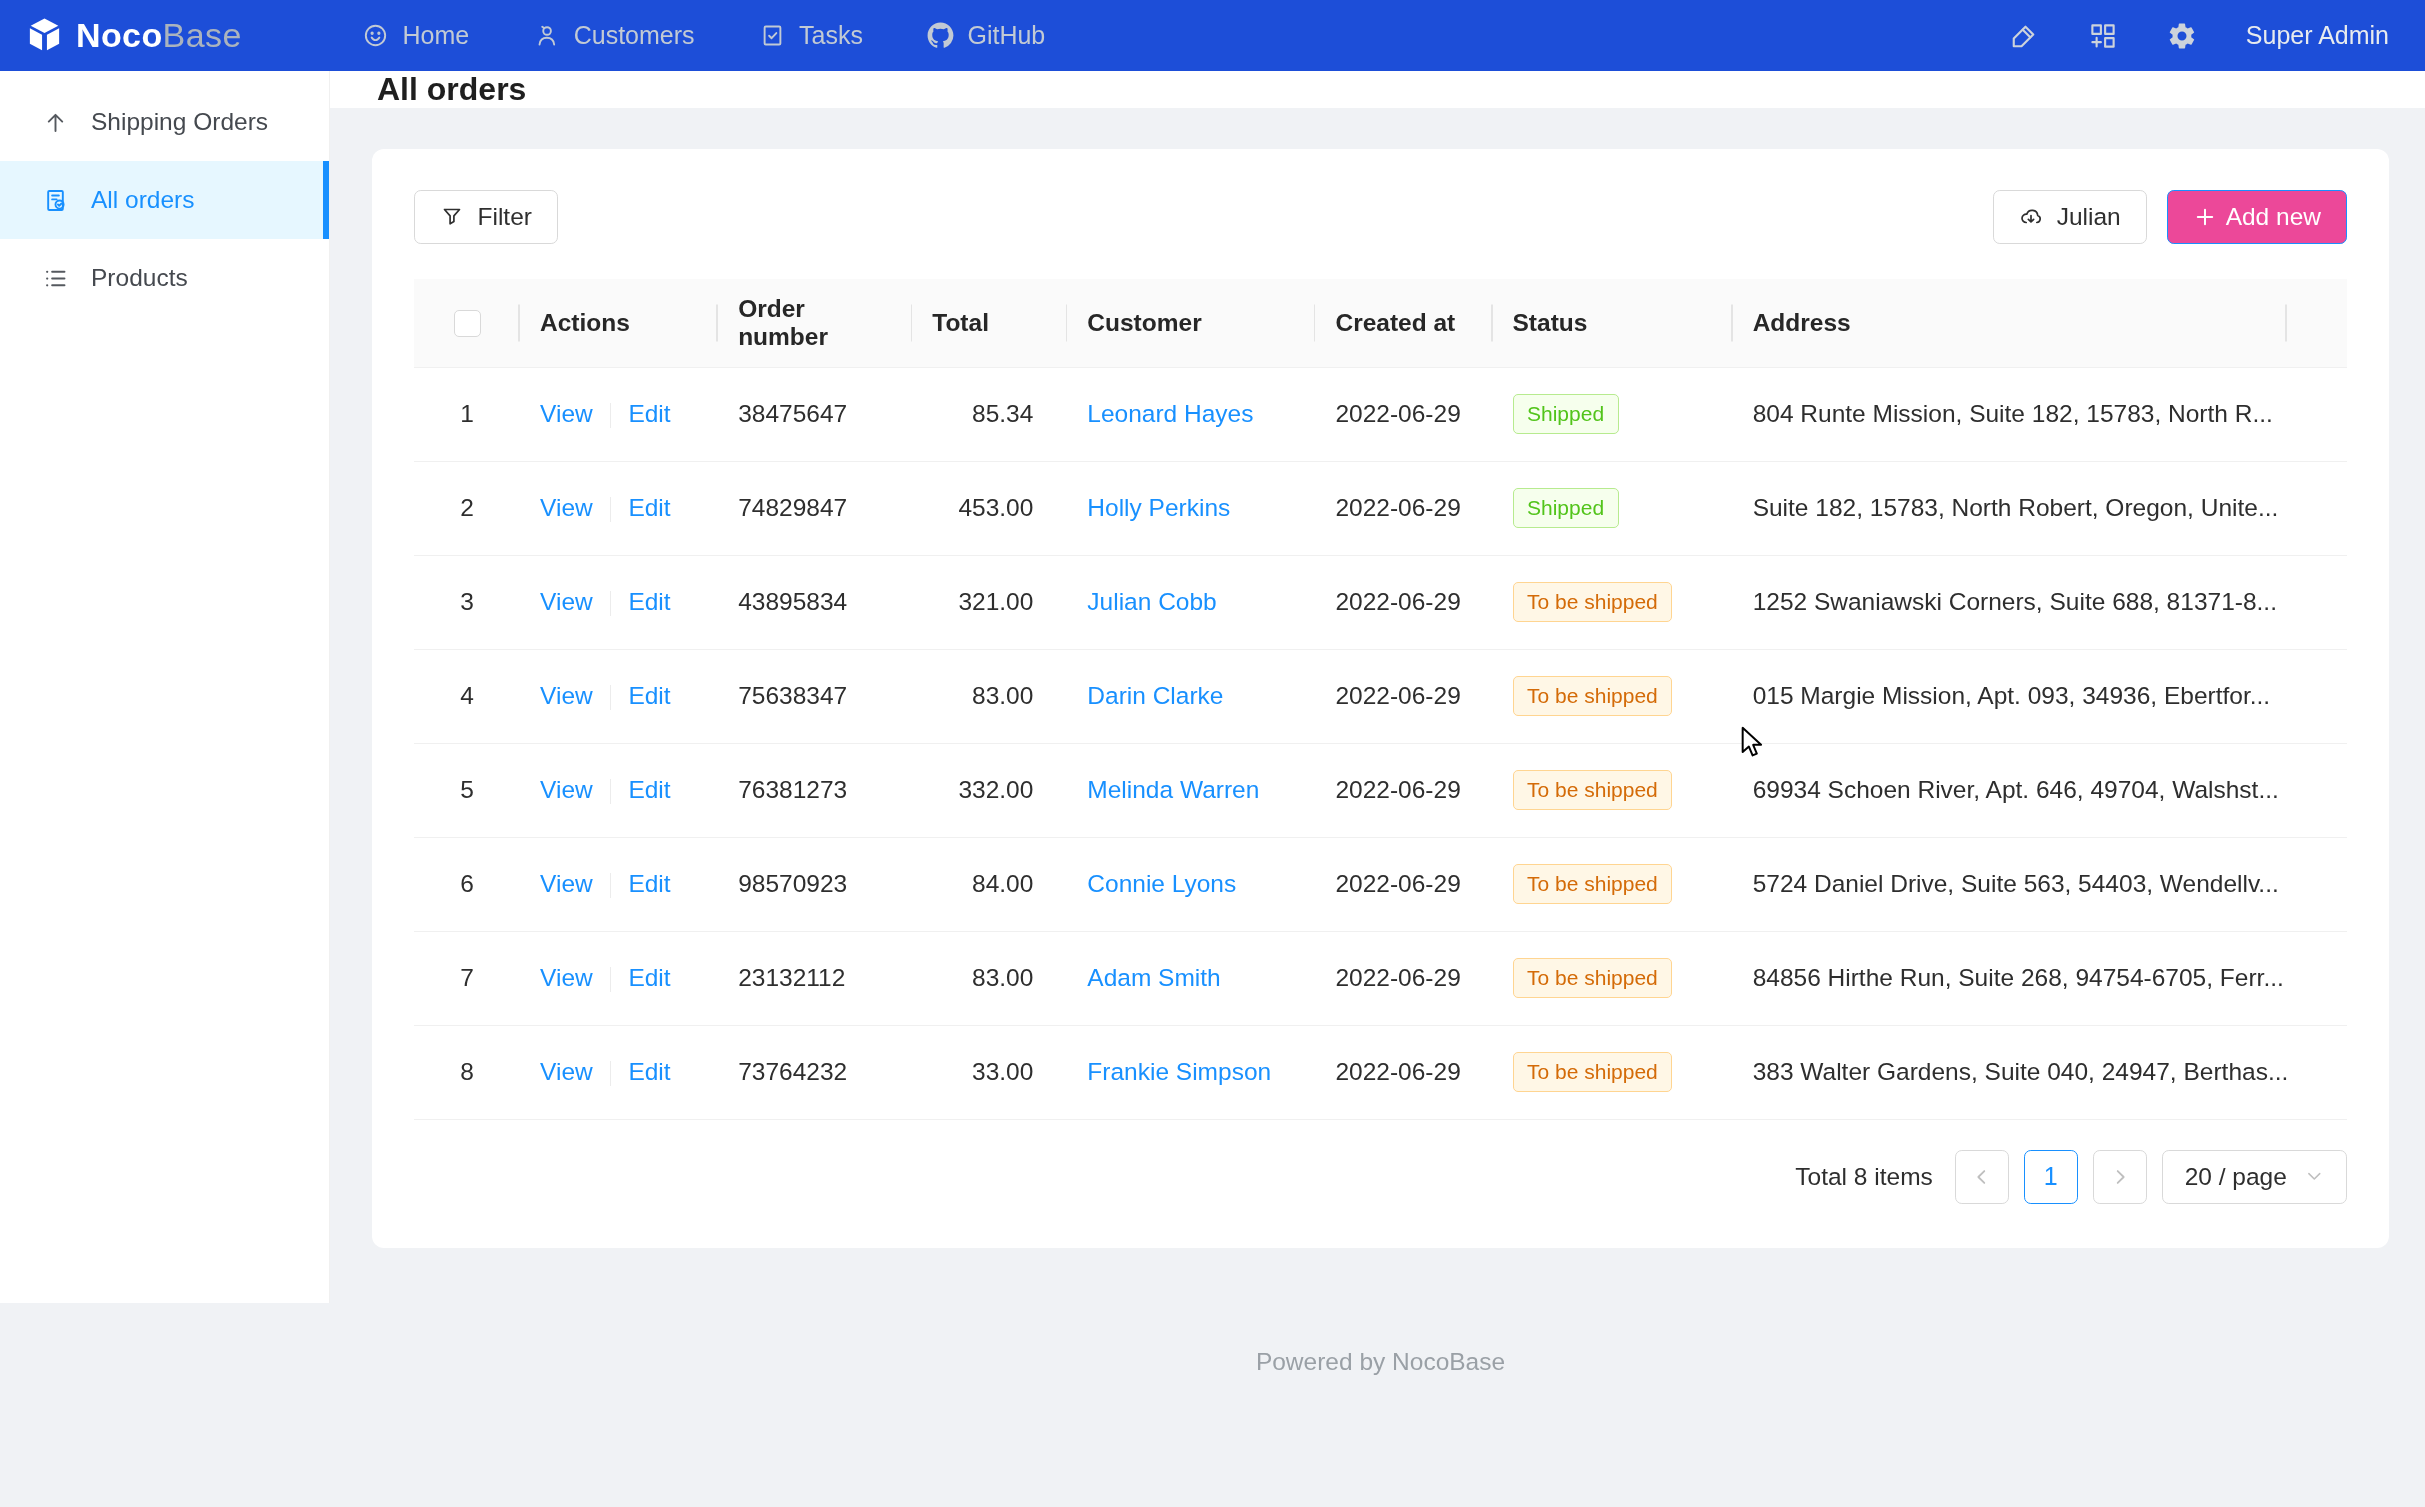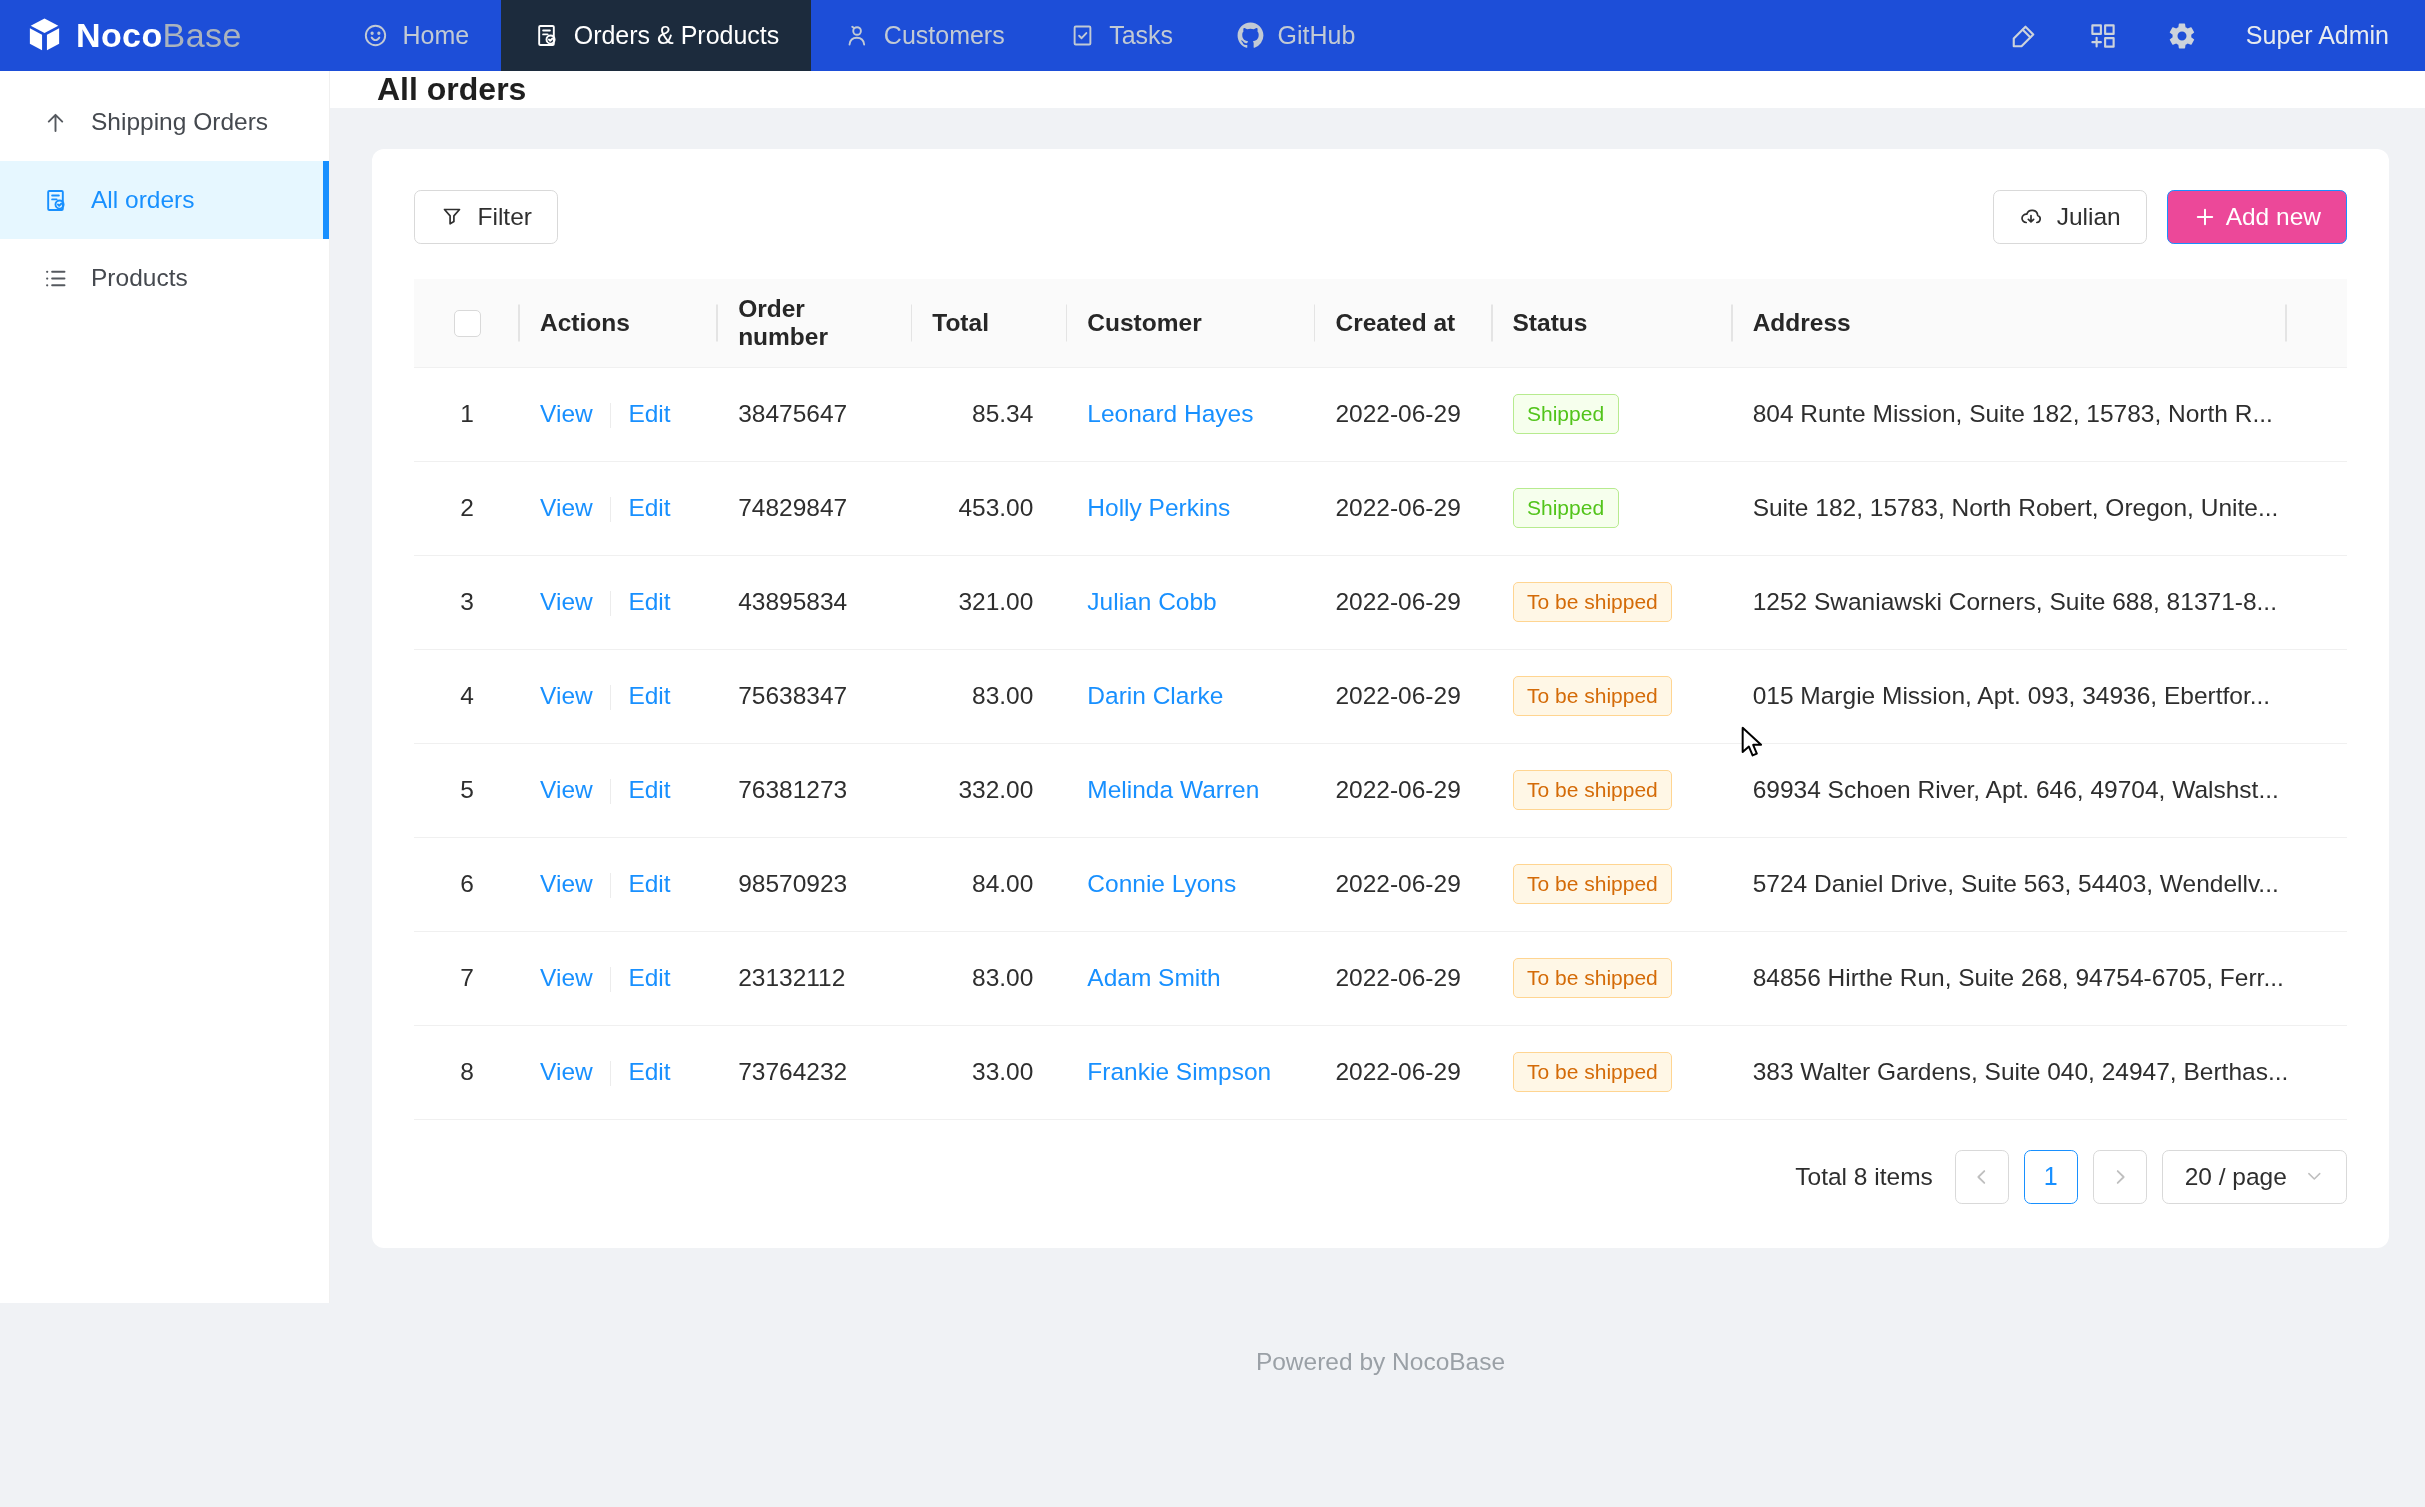--- a/index.html
+++ b/index.html
@@ -104,31 +104,20 @@
       <div class="nav-tab">
     <span class="icon">
           <svg viewBox="0 0 24 24" fill="none" stroke="currentColor" stroke-width="1.7" stroke-linecap="round" stroke-linejoin="round">
             <circle cx="12" cy="12" r="8.6"></circle>
             <circle cx="9" cy="10" r="0.6" fill="currentColor"></circle>
             <circle cx="15" cy="10" r="0.6" fill="currentColor"></circle>
             <path d="M8.6 13.8c.8 1.5 2 2.3 3.4 2.3s2.6-.8 3.4-2.3"></path>
           </svg>
         </span>
     <span class="lbl">Home</span>
-  </div>
-      <div class="nav-tab active">
-    <span class="icon">
-          <svg viewBox="0 0 24 24" fill="none" stroke="currentColor" stroke-width="1.7" stroke-linecap="round" stroke-linejoin="round">
-            <rect x="5.5" y="3.5" width="13" height="17" rx="1"></rect>
-            <path d="M9 7.5h6M9 11h4"></path>
-            <circle cx="15.6" cy="15.6" r="3.6"></circle>
-            <path d="M14.2 15.6l1.1 1.1 2-2"></path>
-          </svg>
-        </span>
-    <span class="lbl">Orders &amp; Products</span>
   </div>
       <div class="nav-tab">
     <span class="icon">
           <svg viewBox="0 0 24 24" fill="none" stroke="currentColor" stroke-width="1.7" stroke-linecap="round" stroke-linejoin="round">
             <circle cx="12.5" cy="8" r="3.4"></circle>
             <path d="M9.8 5.4 8.2 4.2M5.8 20c.4-3.7 3-6 6.5-6s6.1 2.3 6.5 6"></path>
           </svg>
         </span>
     <span class="lbl">Customers</span>
   </div>

